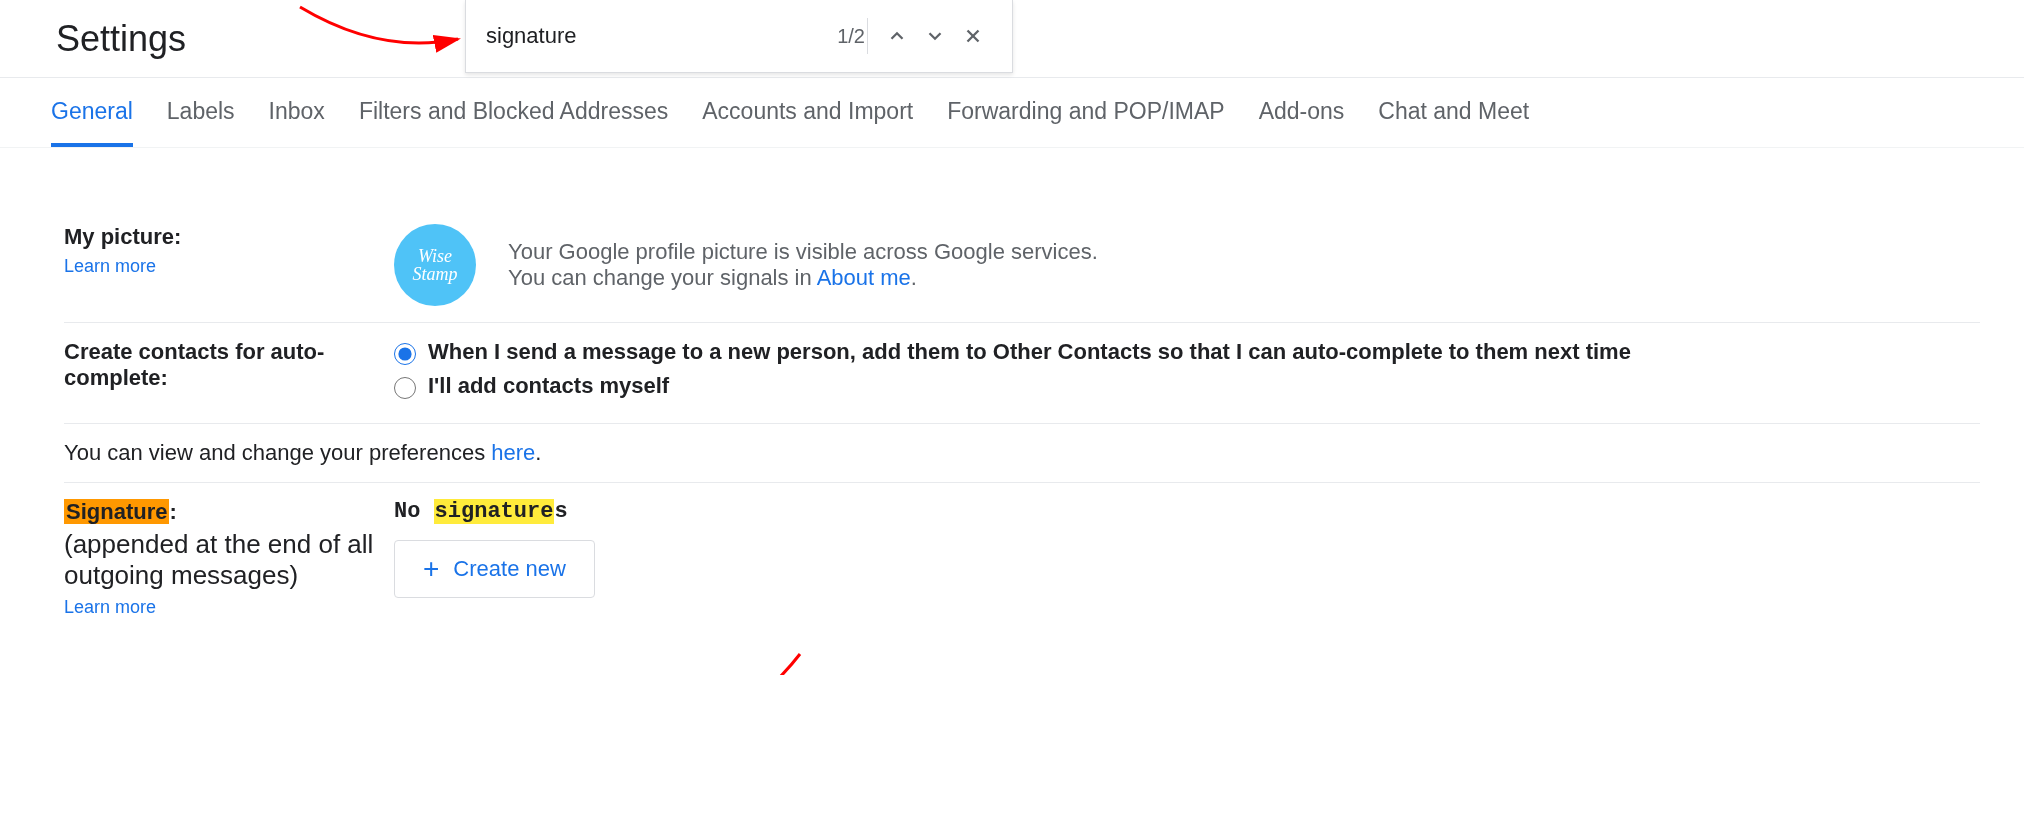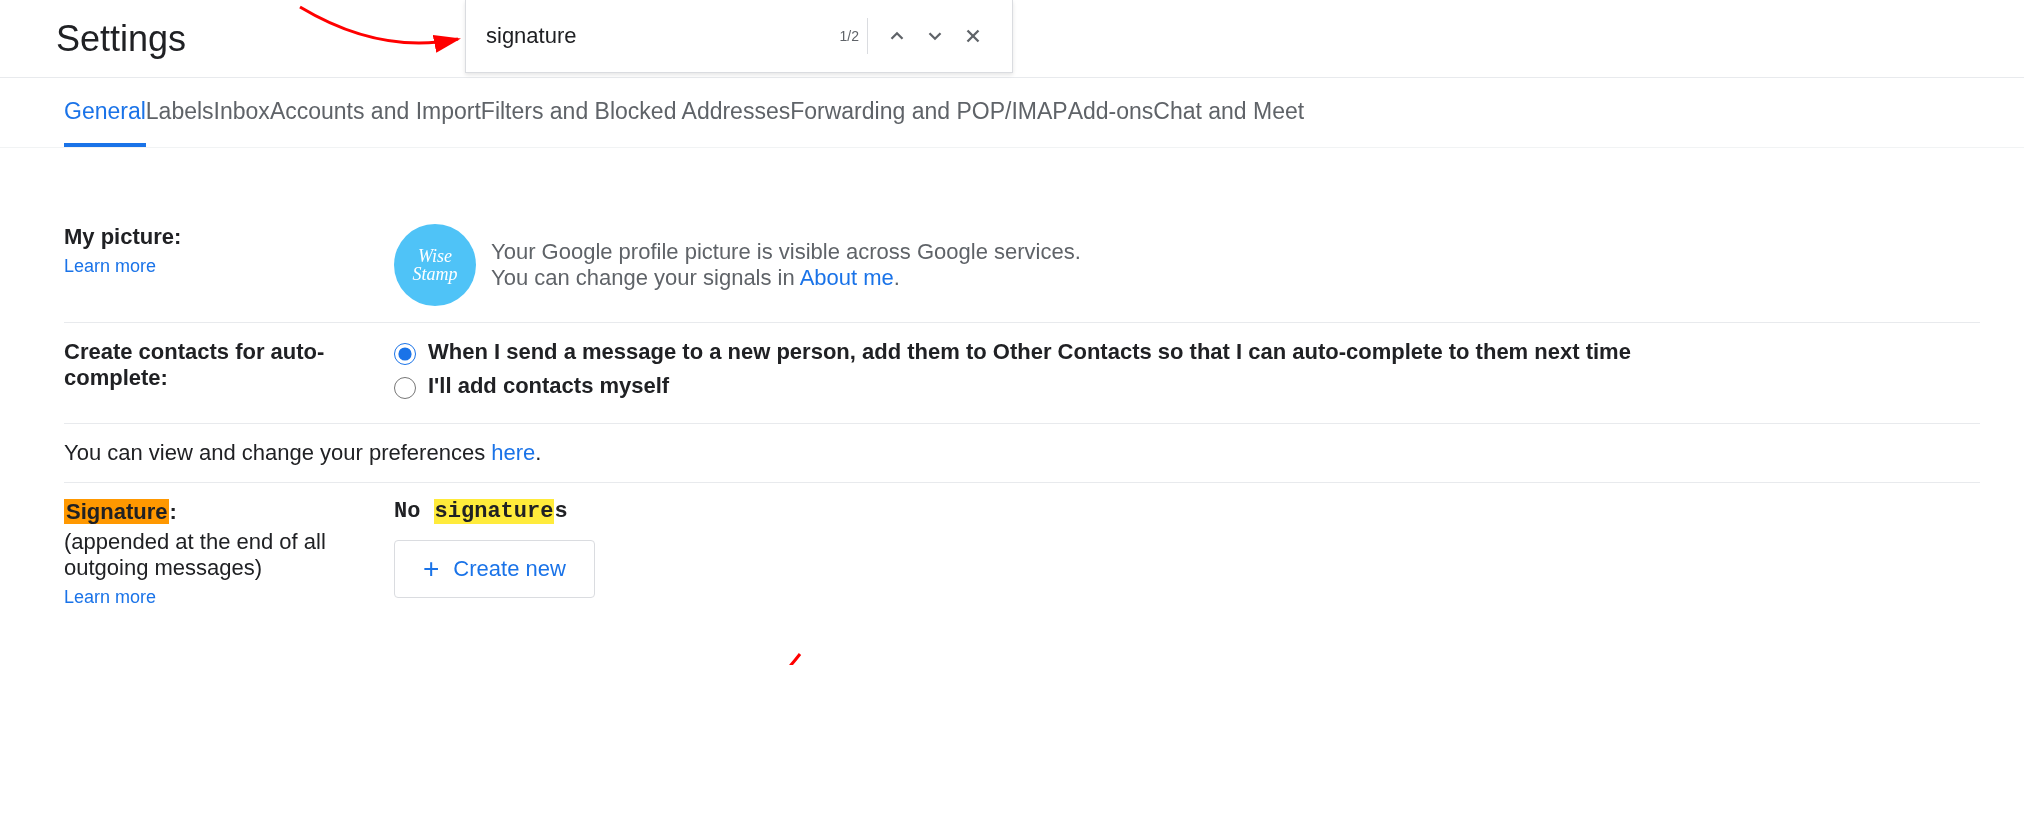--- a/index.html
+++ b/index.html
@@ -1,41 +1,41 @@
 <!DOCTYPE html>
 <html><head>
 <meta charset="utf-8">
 <style>
   * { box-sizing: border-box; margin: 0; padding: 0; }
   body { font-family: Arial, Helvetica, sans-serif; color: #202124; background: #fff; width: 2024px; }
   .topbar { display: flex; align-items: center; height: 78px; border-bottom: 1px solid #e8eaed; position: relative; }
   .settings-title { font-size: 36px; font-weight: 400; color: #202124; padding-left: 56px; }
   .findbar { position: absolute; left: 465px; top: 0; width: 548px; height: 73px; background: #fff; border: 1px solid #dadce0; border-top: none; box-shadow: 0 2px 4px rgba(0,0,0,0.1); display: flex; align-items: center; padding: 0 20px; z-index: 10; }
   .findbar input { flex: 1; border: none; outline: none; font-size: 22px; color: #202124; }
-  .findbar .count { color: #5f6368; font-size: 14px; margin-right: 8px; }
+  .findbar .count { color: #5f6368; font-size: 20px; margin-right: 2px; }
   .find-divider { width: 1px; height: 36px; background: #dadce0; margin-right: 10px; }
   .findbar .icon-btn { width: 38px; height: 38px; display: flex; align-items: center; justify-content: center; cursor: pointer; }
   .findbar svg { width: 22px; height: 22px; stroke: #5f6368; }
 
-  .tabs { display: flex; padding: 20px 44px 0 64px; border-bottom: 1px solid #f1f3f4; }
+  .tabs { display: flex; gap: 34px; padding: 20px 44px 0 51px; border-bottom: 1px solid #f1f3f4; }
   .tab { font-size: 23px; font-weight: 500; color: #5f6368; padding-bottom: 18px; cursor: pointer; white-space: nowrap; }
   .tab.active { color: #1a73e8; border-bottom: 4px solid #1a73e8; }
 
   .content { padding: 60px 44px 40px 64px; }
   .row { display: flex; padding: 16px 0; border-bottom: 1px solid #e8eaed; }
   .row:first-of-type { border-top: none; }
   .row-label { width: 330px; flex-shrink: 0; font-size: 22px; }
   .row-label .bold { font-weight: 700; }
   .row-label .link { color: #1a73e8; cursor: pointer; display: inline-block; margin-top: 6px; font-size: 18px; }
-  .row-label .sub { font-weight: 400; color: #202124; font-size: 22px; margin-top: 4px; }
+  .row-label .sub { font-weight: 400; color: #202124; font-size: 26px; margin-top: 4px; }
   .row-body { flex: 1; font-size: 22px; }
   .row-body .light { color: #5f6368; }
   .row-body .link { color: #1a73e8; cursor: pointer; }
 
-  .picture-row .row-body { display: flex; align-items: center; gap: 15px; }
+  .picture-row .row-body { display: flex; align-items: center; gap: 32px; }
   .avatar { width: 82px; height: 82px; border-radius: 50%; background: #4fc3f7; display: flex; align-items: center; justify-content: center; color: #fff; font-style: italic; font-family: Georgia, serif; font-size: 18px; line-height: 1; text-align: center; }
 
   .radio-line { display: flex; align-items: flex-end; gap: 12px; font-weight: 700; margin-bottom: 8px; }
   .radio-line input[type=radio] { width: 22px; height: 22px; accent-color: #1a73e8; }
 
   .hl-orange { background: #ff9800; padding: 0 2px; }
   .hl-yellow { background: #ffeb3b; padding: 0 1px; }
 
   .create-btn { margin-top: 16px; border: 1px solid #dadce0; background: #fff; color: #1a73e8; font-size: 22px; padding: 14px 28px; display: inline-flex; align-items: center; gap: 14px; cursor: pointer; border-radius: 4px; }
   .create-btn .plus { font-size: 28px; font-weight: 400; line-height: 1; }
@@ -80,22 +80,22 @@
         </marker>
       </defs>
     <path d="M 10 10 Q 90 58 168 42" stroke="#ff0000" stroke-width="3" fill="none" marker-end="url(#ah1)"></path>
   </svg>
 </div>
 
 <div class="tabs">
   <div class="tab active">General</div>
   <div class="tab">Labels</div>
   <div class="tab">Inbox</div>
+  <div class="tab">Filters and Blocked Addresses</div>
   <div class="tab">Accounts and Import</div>
-  <div class="tab">Filters and Blocked Addresses</div>
   <div class="tab">Forwarding and POP/IMAP</div>
   <div class="tab">Add-ons</div>
   <div class="tab">Chat and Meet</div>
 </div>
 
 <div class="content-wrap">
 <div class="content">
 
   <div class="row picture-row">
     <div class="row-label">

